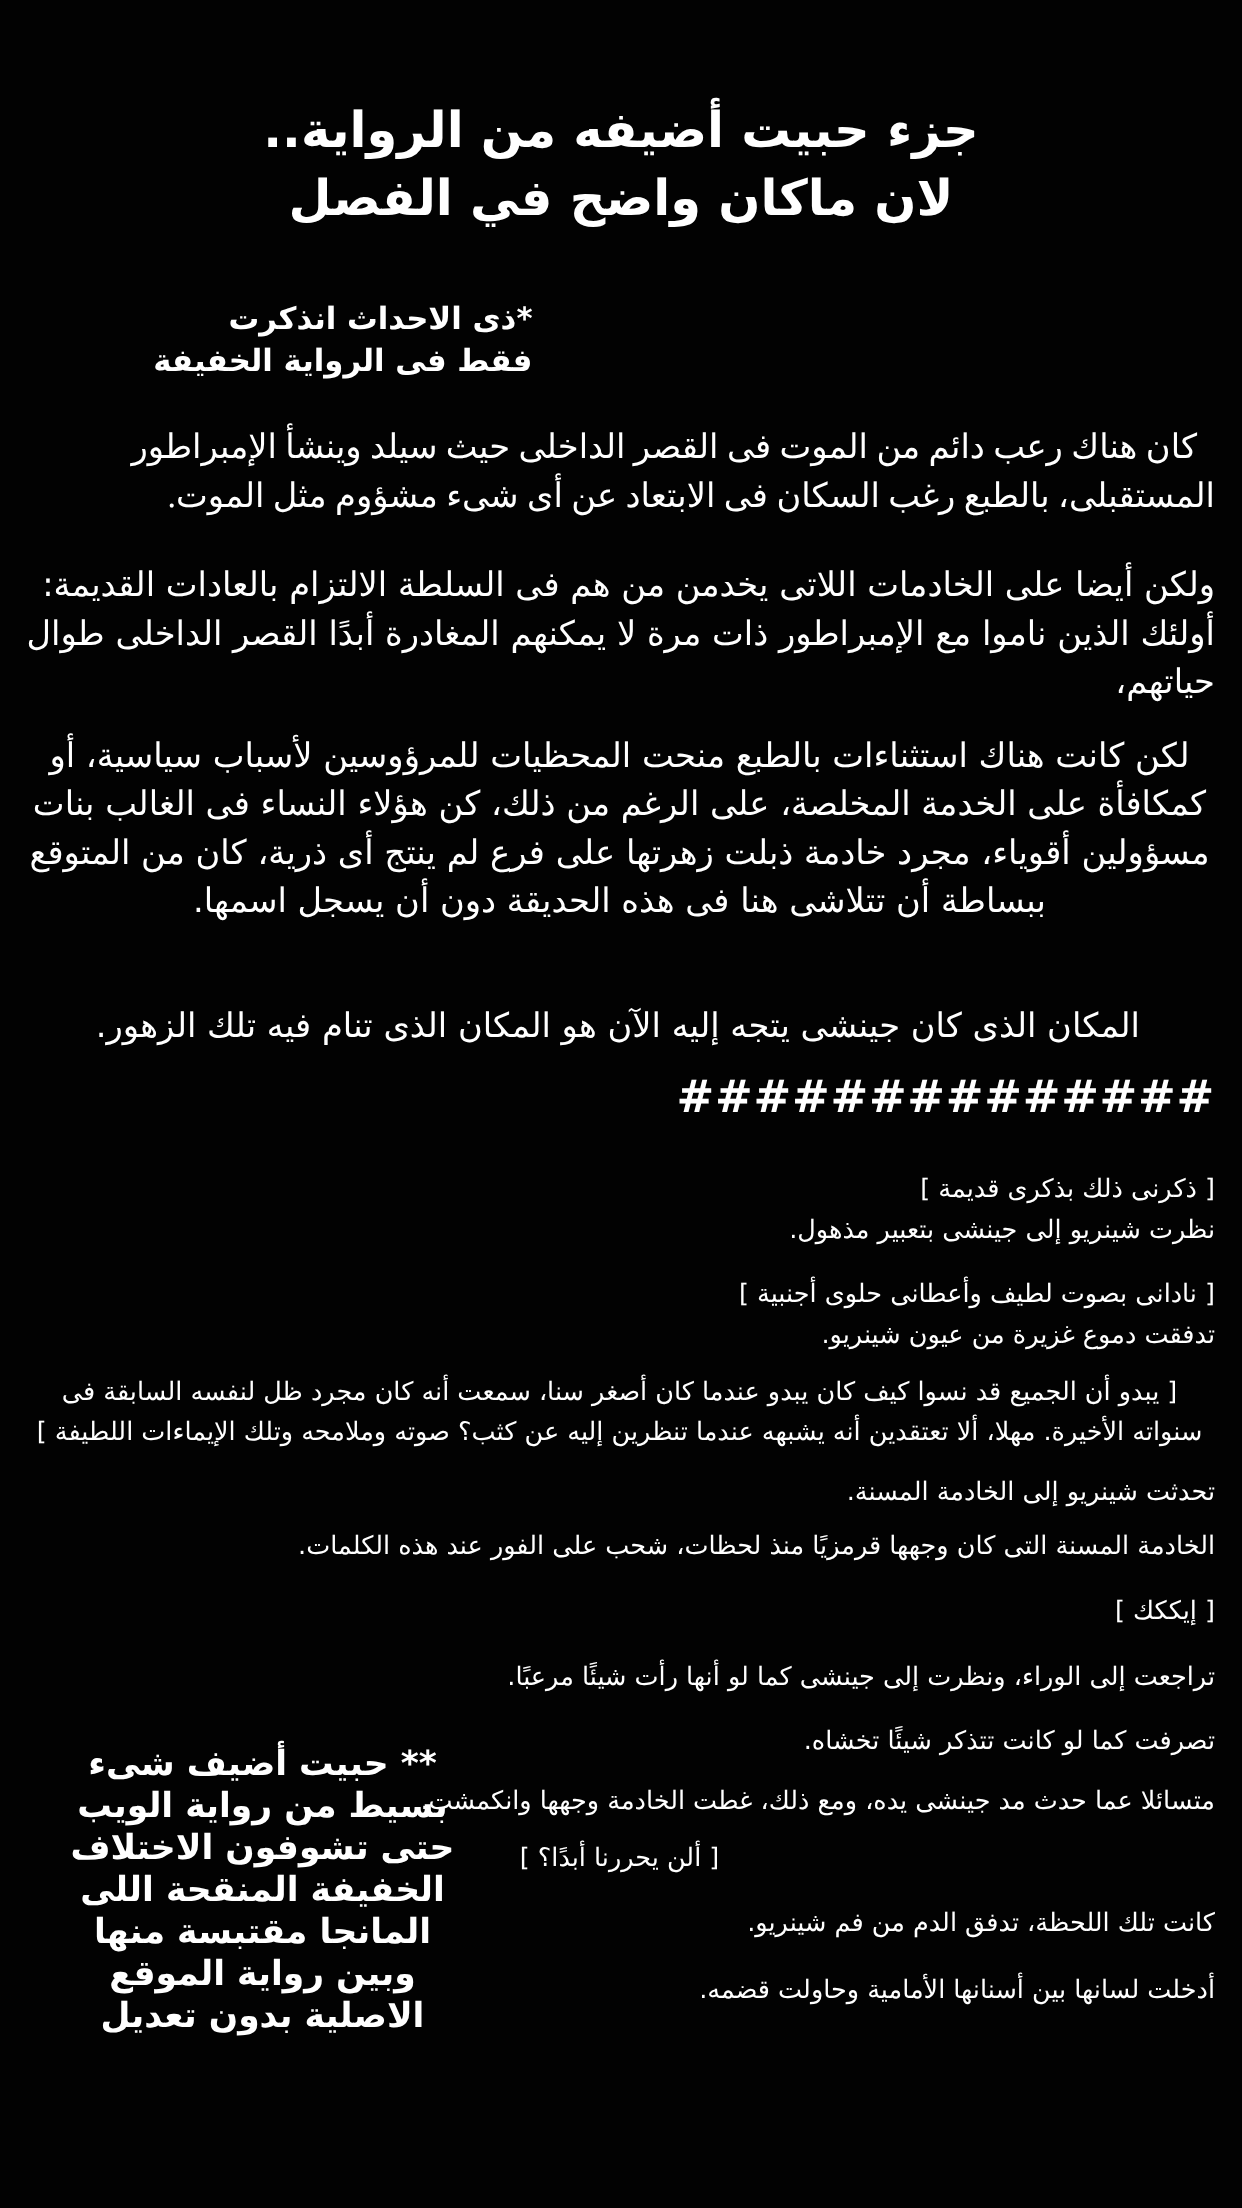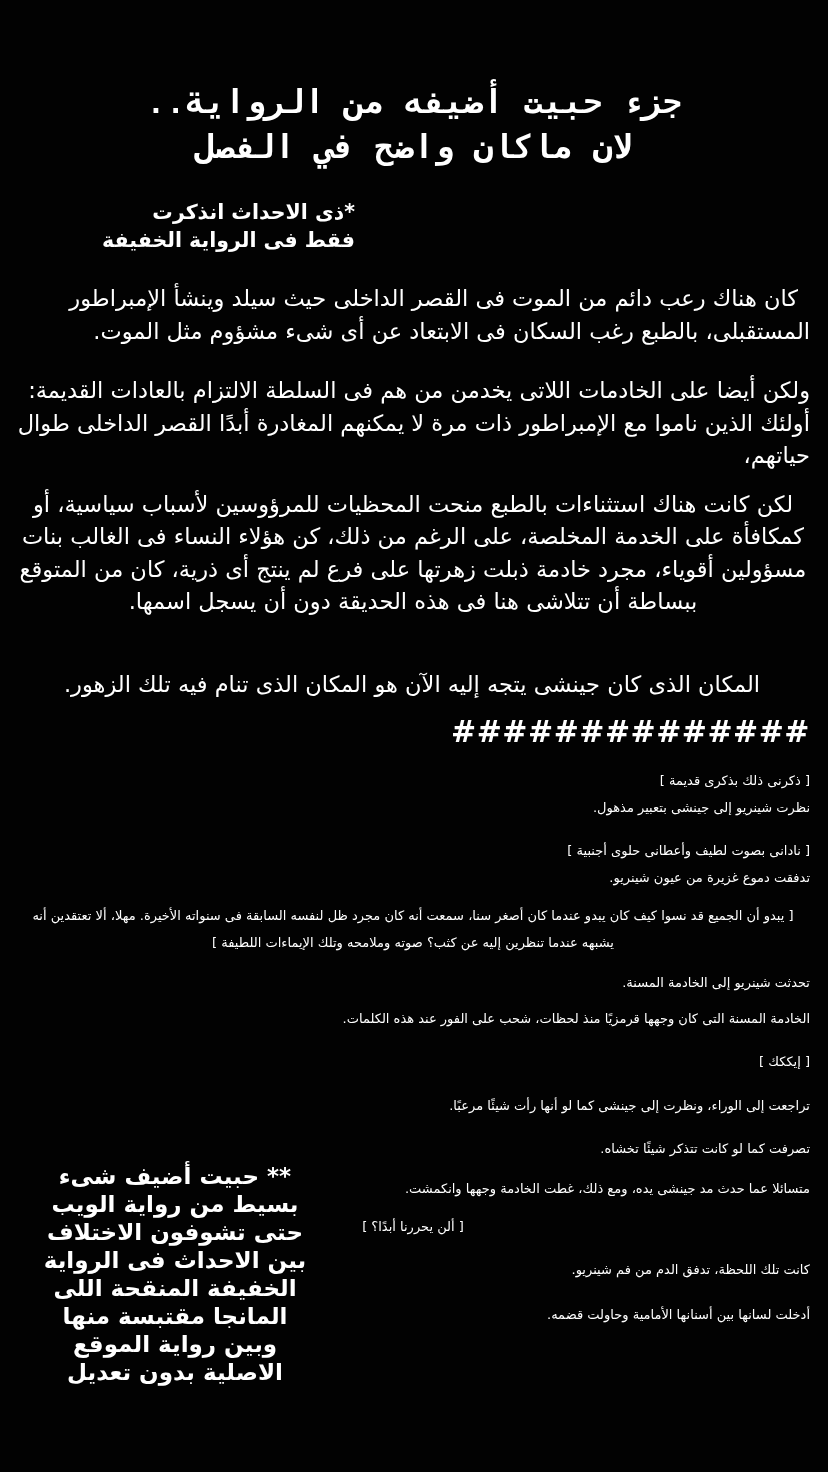--- a/index.html
+++ b/index.html
@@ -8,27 +8,26 @@
     width: 828px;
     height: 1472px;
     background: #020202;
     color: #ffffff;
     direction: rtl;
     overflow: hidden;
     font-family: "DejaVu Sans", "Liberation Sans", sans-serif;
   }
   
   .title {
-    padding-top: 82px;
+    padding-top: 64px;
     text-align: center;
     font-size: 33px;
     font-weight: 700;
     line-height: 45px;
     letter-spacing: -0.5px;
-    font-family: Liberation Mono, monospace;
   }
   
   .top-note {
     position: absolute;
     top: 198px;
     left: 80px;
     width: 275px;
     text-align: right;
     font-size: 20.5px;
     font-weight: 700;
@@ -39,38 +38,38 @@
   .content {
     position: absolute;
     top: 282px;
     right: 18px;
     left: 16px;
     text-align: right;
     font-size: 22.5px;
     line-height: 32.5px;
   }
   .content p { margin: 0; }
-  .p1 { text-indent: 12px; }
+  .p1 { text-indent: 12px; font-family: Liberation Serif, serif; }
   .p2 { margin-top: 27px !important; }
   .p3 { margin-top: 16px !important; text-align: center; }
   .p4 { margin-top: 50px !important; text-indent: 50px; }
   .separator {
     margin-top: 14px;
     text-align: right;
     font-size: 30px;
     font-weight: 700;
     line-height: 36px;
     letter-spacing: 0.5px;
     direction: ltr;
     unicode-bidi: bidi-override;
   }
   
   .dialogue {
-    margin-top: 17px;
-    font-size: 13px;
+    margin-top: 30px;
+    font-size: 17px;
     line-height: 27px;
   }
   .dlg { margin-top: 14px; }
   .tight { margin-top: 0; }
   .mt0 { margin-top: 0; }
   .mt9 { margin-top: 9px; }
   .mt11 { margin-top: 11px; text-align: center; }
   .mt13 { margin-top: 13px; }
   .mt16 { margin-top: 16px; }
   .mt17 { margin-top: 17px; }
@@ -128,20 +127,19 @@
       <div class="dlg mt11">[ ألن يحررنا أبدًا؟ ]</div>
       <div class="dlg mt16">كانت تلك اللحظة، تدفق الدم من فم شينريو.</div>
       <div class="dlg mt18">أدخلت لسانها بين أسنانها الأمامية وحاولت قضمه.</div>
     </section>
   </main>
 
   <aside class="side-note">
     <div>** حبيت أضيف شىء</div>
     <div>بسيط من رواية الويب</div>
     <div>حتى تشوفون الاختلاف</div>
-    <div>بين الاحداث فى الرواية</div>
     <div>الخفيفة المنقحة اللى</div>
     <div>المانجا مقتبسة منها</div>
     <div>وبين رواية الموقع</div>
     <div>الاصلية بدون تعديل</div>
   </aside>
 
 </div>
 
 </body></html>

